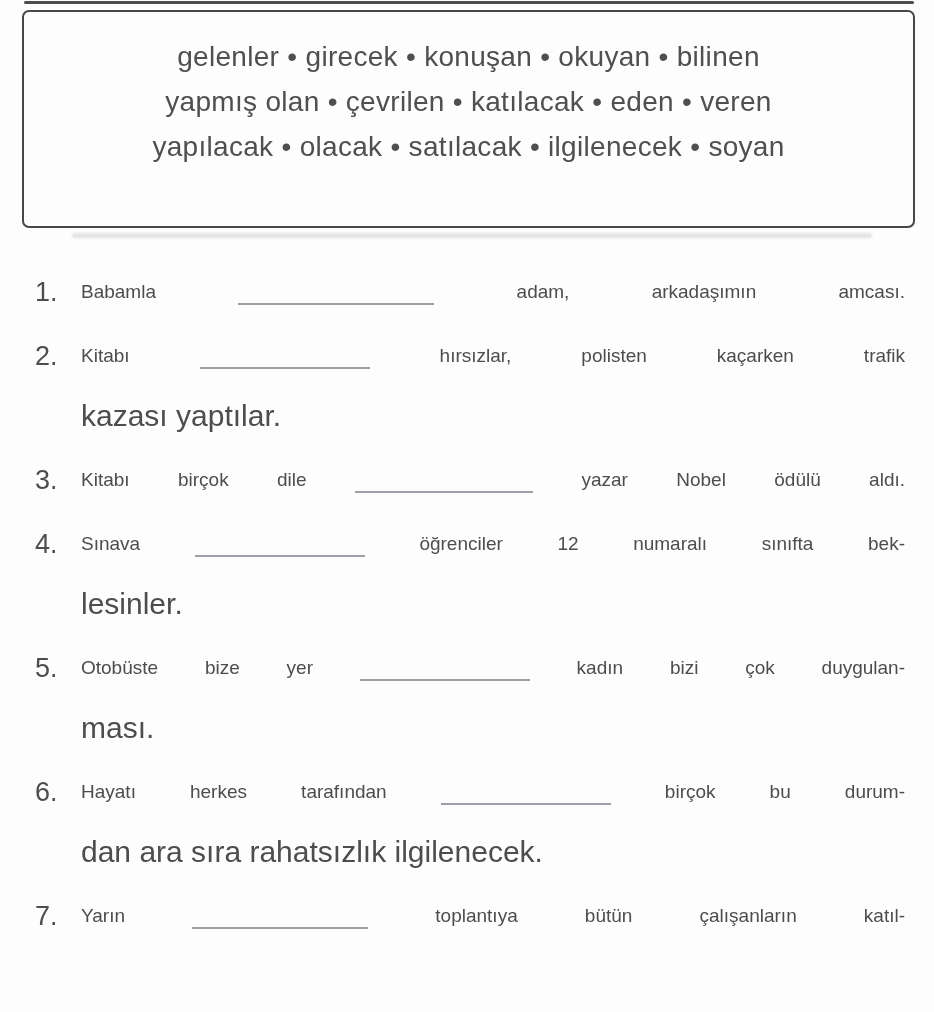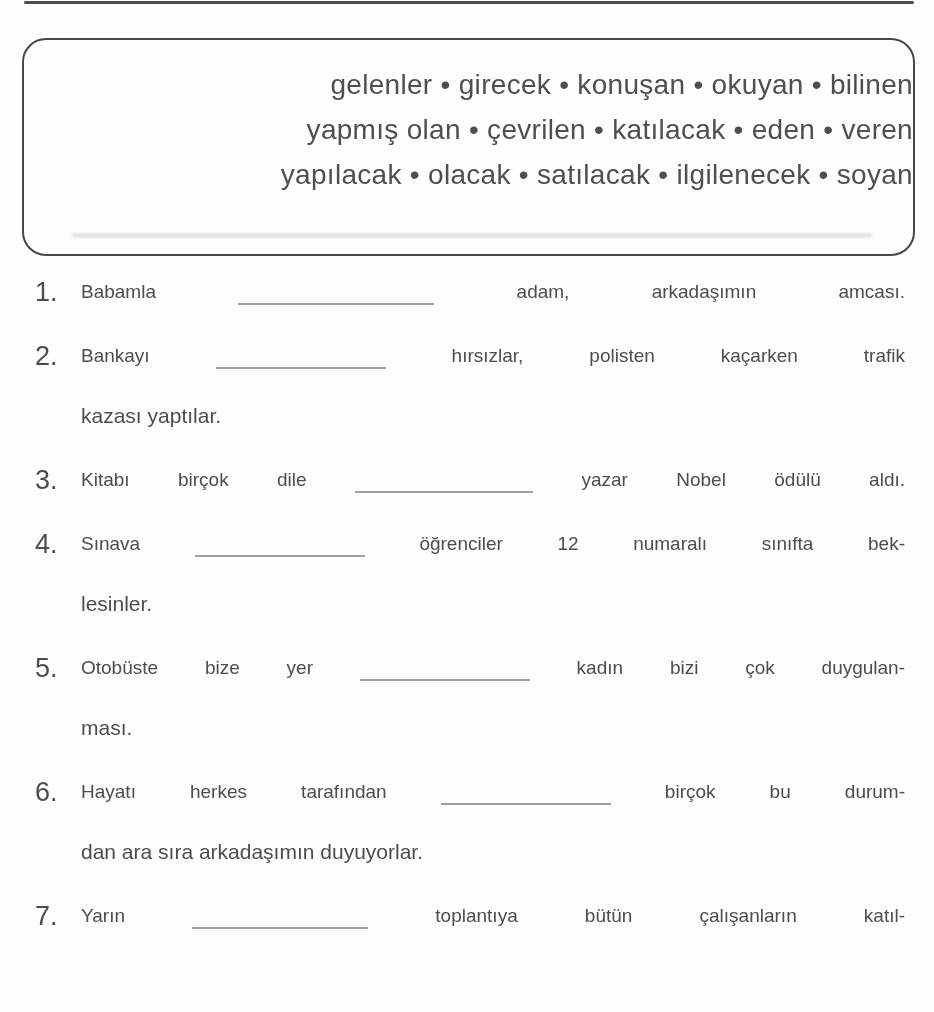--- a/index.html
+++ b/index.html
@@ -36,24 +36,23 @@
     border-radius: 3px;
   }
 
   
   .word-bank {
     position: absolute;
     left: 22px; top: 10px;
     width: 893px; height: 218px;
     box-sizing: border-box;
     border: 2px solid #474747;
-    border-radius: 24px;
+    border-radius: 7px;
     padding-top: 22px;
-    text-align: right;
-    margin-top: 28px;
+    text-align: center;
   }
   .word-bank .wb-line {
     font-size: 28px;
     line-height: 45px;
     letter-spacing: 0.3px;
     color: #4f4f4f;
     white-space: nowrap;
   }
 
   
@@ -80,21 +79,21 @@
   }
   .l1 {
     font-size: 19px;
     line-height: 60px;
     text-align: justify;
     text-align-last: justify;
     text-justify: inter-word;
     white-space: nowrap;
   }
   .l2 {
-    font-size: 21px;
+    font-size: 30px;
     line-height: 60px;
     text-align: left;
   }
   .blank {
     display: inline-block;
     width: 170px;
     height: 10px;
     border-bottom: 2px solid #9aa0a6;
     vertical-align: -7px;
   }
@@ -120,21 +119,21 @@
     <span class="num">1.</span>
     <div class="txt">
       <div class="l1"><span>Babamla</span> <span class="blank"></span> <span>adam, arkadaşımın amcası.</span></div>
       <div class="l2"></div>
     </div>
   </div>
 
   <div class="item">
     <span class="num">2.</span>
     <div class="txt">
-      <div class="l1"><span>Bankayı</span> <span class="blank"></span> <span>hırsızlar, polisten kaçarken trafik</span></div>
+      <div class="l1"><span>Kitabı</span> <span class="blank"></span> <span>hırsızlar, polisten kaçarken trafik</span></div>
       <div class="l2">kazası yaptılar.</div>
     </div>
   </div>
 
   <div class="item">
     <span class="num">3.</span>
     <div class="txt">
       <div class="l1"><span>Kitabı birçok dile</span> <span class="blank"></span> <span>yazar Nobel ödülü aldı.</span></div>
       <div class="l2"></div>
     </div>
@@ -153,21 +152,21 @@
     <div class="txt">
       <div class="l1"><span>Otobüste bize yer</span> <span class="blank"></span> <span>kadın bizi çok duygulan-</span></div>
       <div class="l2">ması.</div>
     </div>
   </div>
 
   <div class="item">
     <span class="num">6.</span>
     <div class="txt">
       <div class="l1"><span>Hayatı herkes tarafından</span> <span class="blank"></span> <span>birçok bu durum-</span></div>
-      <div class="l2">dan ara sıra arkadaşımın duyuyorlar.</div>
+      <div class="l2">dan ara sıra rahatsızlık ilgilenecek.</div>
     </div>
   </div>
 
   <div class="item">
     <span class="num">7.</span>
     <div class="txt">
       <div class="l1"><span>Yarın</span> <span class="blank"></span> <span>toplantıya bütün çalışanların katıl-</span></div>
     </div>
   </div>
 

